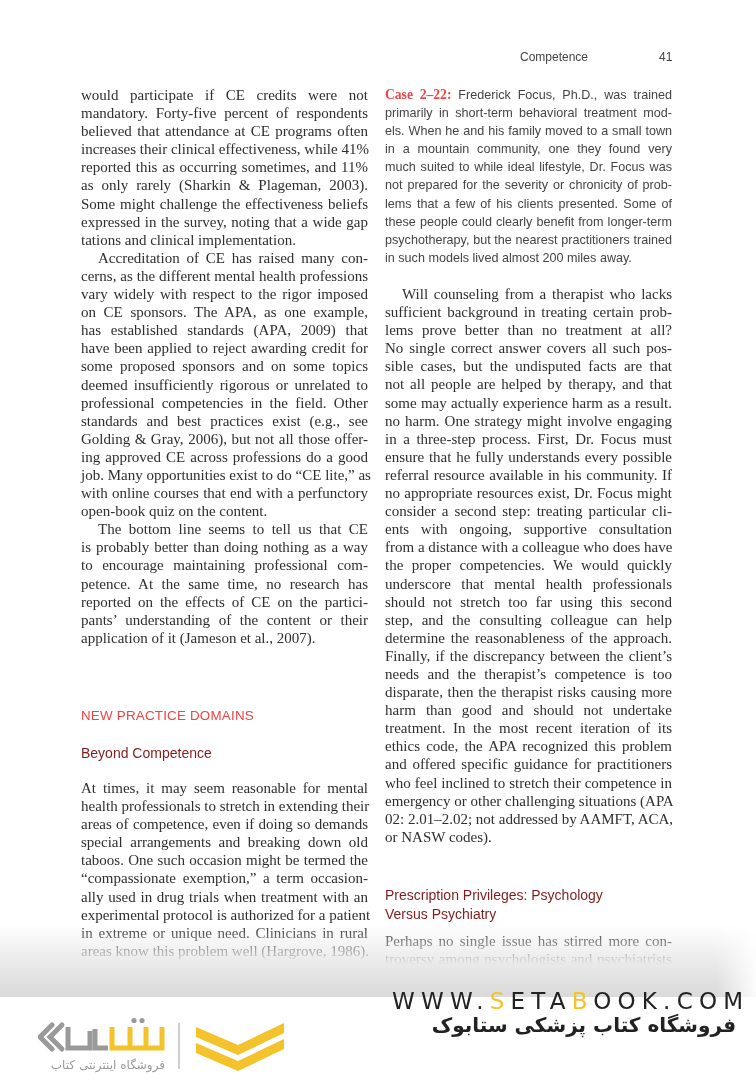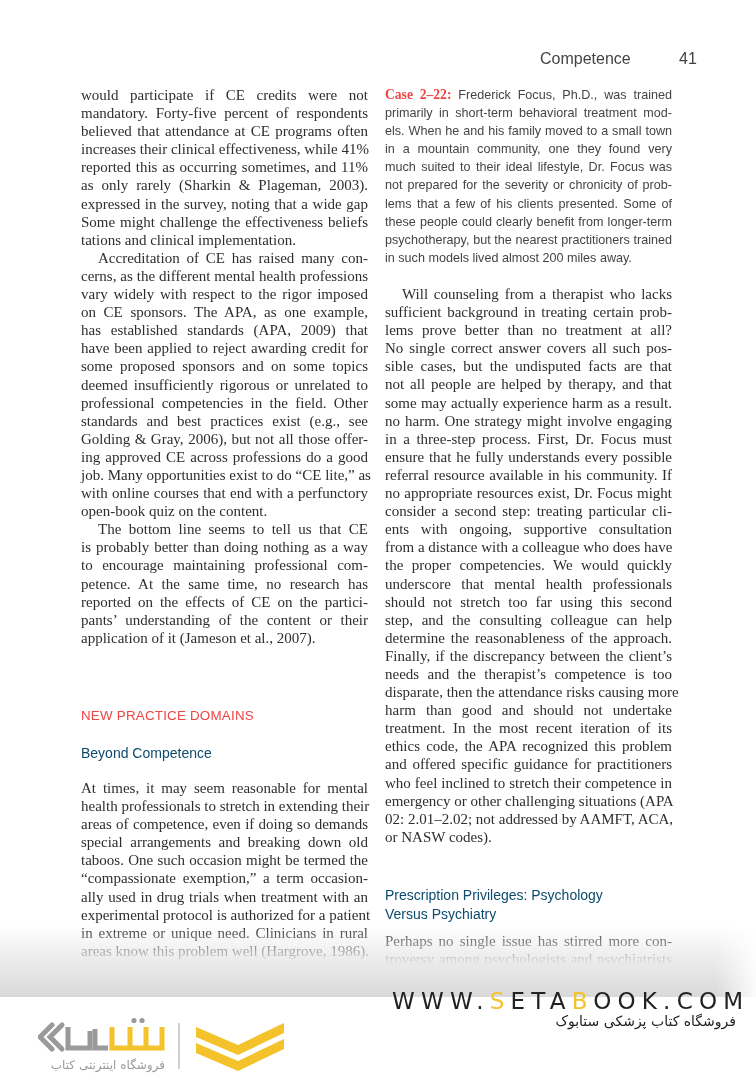--- a/index.html
+++ b/index.html
@@ -12,46 +12,46 @@
   .page { position: absolute; left: 0; top: 0; width: 756px; height: 995px; background: #fff; }
   .shade {
     position: absolute; left: 0; top: 925px; width: 756px; height: 72px;
     background: linear-gradient(to bottom, rgba(255,255,255,0) 0%, #e9e9e9 55%, #d9d9d9 100%);
   }
   .shade::after {
     content: ""; position: absolute; right: 0; top: 0; width: 40px; height: 100%;
     background: linear-gradient(to right, rgba(255,255,255,0), rgba(255,255,255,0.9));
   }
   .running-head {
-    position: absolute; top: 50px; left: 540px; width: 160px;
+    position: absolute; top: 50px; left: 520px; width: 160px;
     font-family: "Liberation Sans", "DejaVu Sans", sans-serif;
-    font-size: 16px; color: #444; white-space: nowrap;
+    font-size: 12px; color: #444; white-space: nowrap;
   }
   .running-head .pg { position: absolute; left: 139px; }
   .col { position: absolute; width: 287px; font-size: 15px; line-height: 18.1px; text-align: justify; }
   .col-left { left: 81px; top: 86px; }
   .col-right { left: 385px; top: 86px; }
   .col p { margin: 0; }
   .line { display: block; text-align: justify; text-align-last: justify; white-space: nowrap; }
   .line.last { text-align-last: left; }
   .case { font-family: "Liberation Sans", "DejaVu Sans", sans-serif; font-size: 12.6px; color: #444; }
   .case .case-label { font-family: "Liberation Serif", serif; font-weight: bold; color: #ef4444; font-size: 13.6px; }
   .h1 {
     font-family: "Liberation Sans", "DejaVu Sans", sans-serif; font-size: 13.4px;
     color: #ef4444; letter-spacing: 0.2px; position: absolute;
   }
   .h2 {
     font-family: "Liberation Sans", "DejaVu Sans", sans-serif; font-size: 14px;
-    color: #0c4a6e; position: absolute; line-height: 18.5px;
+    color: #7f1d1d; position: absolute; line-height: 18.5px;
   }
   .footer { position: absolute; left: 0; top: 997px; width: 756px; height: 83px; background: #fff; }
   .logo { position: absolute; left: 38px; top: 1017px; width: 260px; height: 58px; }
   .store-fa {
     position: absolute; right: 20px; top: 1013px;
-    font-family: "DejaVu Sans", sans-serif; font-size: 14px; color: #222; direction: rtl;
+    font-family: "DejaVu Sans", sans-serif; font-size: 20px; color: #222; direction: rtl; font-weight: bold;
   }
   .store-url {
     position: absolute; left: 392px; top: 988px;
     font-family: "DejaVu Sans", sans-serif; font-size: 23px; letter-spacing: 6.2px; color: #222;
     white-space: nowrap;
   }
   .store-url .hl { color: #f4c22b; }
 </style>
 </head>
 <body>
@@ -64,22 +64,22 @@
   </div>
 
   <div class="col col-left">
     <p>
       <span class="line">would participate if CE credits were not</span>
       <span class="line">mandatory. Forty-five percent of respondents</span>
       <span class="line">believed that attendance at CE programs often</span>
       <span class="line">increases their clinical effectiveness, while 41%</span>
       <span class="line">reported this as occurring sometimes, and 11%</span>
       <span class="line">as only rarely (Sharkin &amp; Plageman, 2003).</span>
+      <span class="line">Some might challenge the effectiveness beliefs</span>
       <span class="line">expressed in the survey, noting that a wide gap</span>
-      <span class="line">Some might challenge the effectiveness beliefs</span>
       <span class="line last">tations and clinical implementation.</span>
     </p>
     <p>
       <span class="line" style="padding-left:17px">Accreditation of CE has raised many con-</span>
       <span class="line">cerns, as the different mental health professions</span>
       <span class="line">vary widely with respect to the rigor imposed</span>
       <span class="line">on CE sponsors. The APA, as one example,</span>
       <span class="line">has established standards (APA, 2009) that</span>
       <span class="line">have been applied to reject awarding credit for</span>
       <span class="line">some proposed sponsors and on some topics</span>
@@ -117,21 +117,21 @@
     <span class="line">experimental protocol is authorized for a patient</span>
     <span class="line">in extreme or unique need. Clinicians in rural</span>
     <span class="line last">areas know this problem well (Hargrove, 1986).</span>
   </div>
 
   <div class="col col-right case" style="line-height:18.1px;">
     <span class="line"><span class="case-label">Case 2–22:</span><span> Frederick Focus, Ph.D., was trained</span></span>
     <span class="line">primarily in short-term behavioral treatment mod-</span>
     <span class="line">els. When he and his family moved to a small town</span>
     <span class="line">in a mountain community, one they found very</span>
-    <span class="line">much suited to their ideal lifestyle, Dr. Focus was</span>
+    <span class="line">much suited to while ideal lifestyle, Dr. Focus was</span>
     <span class="line">not prepared for the severity or chronicity of prob-</span>
     <span class="line">lems that a few of his clients presented. Some of</span>
     <span class="line">these people could clearly benefit from longer-term</span>
     <span class="line">psychotherapy, but the nearest practitioners trained</span>
     <span class="line last">in such models lived almost 200 miles away.</span>
   </div>
 
   <div class="col" style="left:385px; top:285px;">
     <span class="line" style="padding-left:17px">Will counseling from a therapist who lacks</span>
     <span class="line">sufficient background in treating certain prob-</span>
@@ -148,21 +148,21 @@
     <span class="line">consider a second step: treating particular cli-</span>
     <span class="line">ents with ongoing, supportive consultation</span>
     <span class="line">from a distance with a colleague who does have</span>
     <span class="line">the proper competencies. We would quickly</span>
     <span class="line">underscore that mental health professionals</span>
     <span class="line">should not stretch too far using this second</span>
     <span class="line">step, and the consulting colleague can help</span>
     <span class="line">determine the reasonableness of the approach.</span>
     <span class="line">Finally, if the discrepancy between the client’s</span>
     <span class="line">needs and the therapist’s competence is too</span>
-    <span class="line">disparate, then the attendance risks causing more</span>
+    <span class="line">disparate, then the therapist risks causing more</span>
     <span class="line">harm than good and should not undertake</span>
     <span class="line">treatment. In the most recent iteration of its</span>
     <span class="line">ethics code, the APA recognized this problem</span>
     <span class="line">and offered specific guidance for practitioners</span>
     <span class="line">who feel inclined to stretch their competence in</span>
     <span class="line">emergency or other challenging situations (APA</span>
     <span class="line">02: 2.01–2.02; not addressed by AAMFT, ACA,</span>
     <span class="line last">or NASW codes).</span>
   </div>
 

